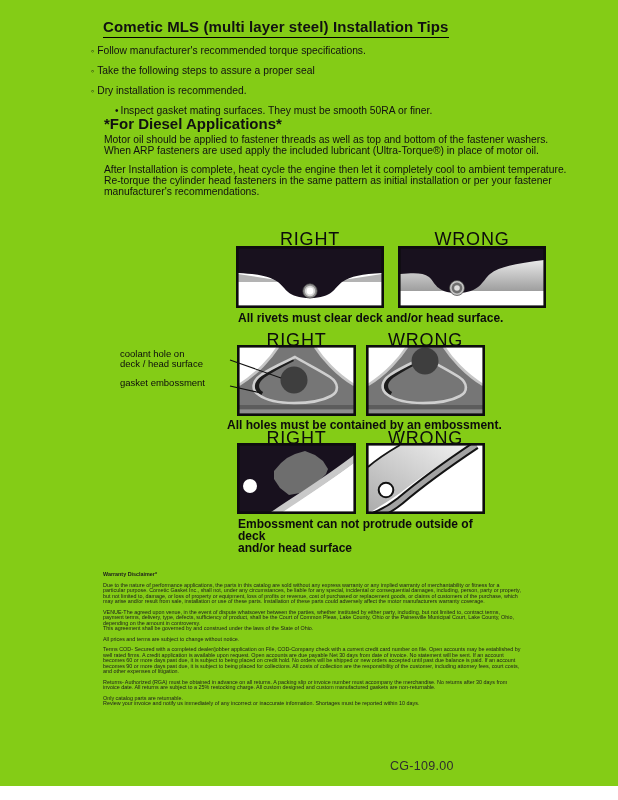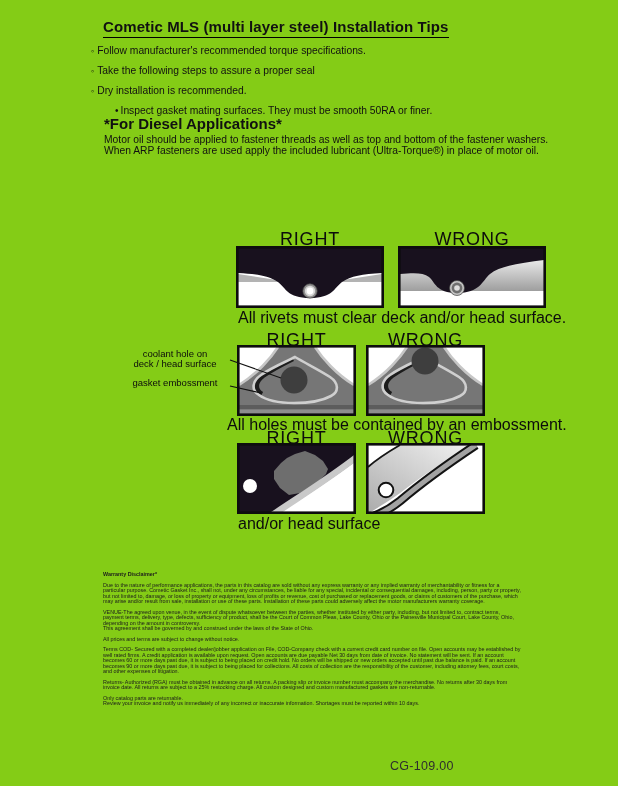--- a/index.html
+++ b/index.html
@@ -20,22 +20,22 @@
   .tips .li.sub{margin-left:24px;}
   .tips .li.sub .mk{font-size:10px;margin-right:2px;}
   
   .h2{left:104px;top:115px;font-size:15px;font-weight:bold;}
   .body{margin:0;font-size:10.3px;line-height:11px;width:470px;}
   .p1{left:104px;top:134px;}
   .p2{left:104px;top:164px;}
   .note{left:104px;top:205px;}
   
   .dlabel{font-size:18px;letter-spacing:0.8px;text-align:center;color:#0c0c0c;}
-  .caption{font-size:16px;line-height:12px;color:#0c0c0c;}
-  .sidelabel{font-size:9.5px;line-height:10px;text-align:center;color:#0c0c0c;}
+  .caption{font-size:12px;line-height:12px;color:#0c0c0c;font-weight:bold;}
+  .sidelabel{font-size:9.5px;line-height:10px;text-align:left;color:#0c0c0c;}
   figure{margin:0;padding:0;}
   svg{display:block;}
   
   .legal{left:103px;top:572px;width:418px;font-size:5.4px;line-height:5.5px;color:#1c1c1c;}
   .legal .lh{font-weight:bold;margin:0 0 5px 0;}
   .legal p{margin:0 0 5px 0;}
   .legal p.tight{margin-bottom:0;}
   .code{left:390px;top:759px;font-size:12.5px;color:#2e2e2e;letter-spacing:0.3px;}
 </style>
 </head>
@@ -47,20 +47,21 @@
 
   <div class="abs tips">
     <div class="li"><span class="mk">◦</span><span>Follow manufacturer's recommended torque specifications.</span></div>
     <div class="li"><span class="mk">◦</span><span>Take the following steps to assure a proper seal</span></div>
     <div class="li"><span class="mk">◦</span><span>Dry installation is recommended.</span></div>
     <div class="li sub"><span class="mk">•</span><span>Inspect gasket mating surfaces.  They must be smooth 50RA or finer.</span></div>
   </div>
 
   <div class="abs h2">*For Diesel Applications*</div>
   <p class="abs body p1">Motor oil should be applied to fastener threads as well as top and bottom of the fastener washers. When ARP fasteners are used apply the included lubricant (Ultra-Torque®) in place of motor oil.</p>
+  <p class="abs body p2">After Installation is complete, heat cycle the engine then let it completely cool to ambient temperature. Re-torque the cylinder head fasteners in the same pattern as initial installation or per your fastener manufacturer's recommendations.</p>
 
   <div class="abs dlabel" style="left:236px;top:229px;width:148px;">RIGHT</div>
   <div class="abs dlabel" style="left:398px;top:229px;width:148px;">WRONG</div>
 
   <figure class="abs" style="left:236px;top:246px;">
     <svg width="148" height="62" viewBox="0 0 148 62">
       <rect x="0" y="0" width="148" height="62" fill="#ffffff"></rect>
       <polygon points="2,28 54,36 94,36 146,28 146,36 2,36" fill="#b3b3b3"></polygon>
       <rect x="2" y="36" width="144" height="24" fill="#ffffff"></rect>
       <path d="M2,2 H146 V27 C126,28 115,30 106,36 C98,42 97,52 74,52 C51,52 50,42 42,36 C33,30 22,28 2,27 Z" fill="#18111e"></path>
@@ -167,20 +168,21 @@
       <path d="M2,2 H34 C22,9 10,17 2,24 Z" fill="#ffffff"></path>
       <path d="M34,2 C22,9 10,17 2,24" stroke="#161616" stroke-width="1.8" fill="none"></path>
       <path d="M110,2 C86,18 60,36 34,58 C24,66 16,70 8,73" stroke="#131313" stroke-width="9" fill="none"></path>
       <path d="M110,2 C86,18 60,36 34,58 C24,66 16,70 8,73" stroke="#a3a3a3" stroke-width="5" fill="none"></path>
       <circle cx="20" cy="47" r="7.3" fill="#ffffff" stroke="#111111" stroke-width="2"></circle>
       <rect x="1.3" y="1.3" width="116.4" height="68.4" fill="none" stroke="#0d0d0d" stroke-width="2.6"></rect>
     </svg>
   </figure>
 
   <div class="abs caption" style="left:238px;top:518px;width:260px;">
+    <div>Embossment can not protrude outside of deck</div>
     <div>and/or head surface</div>
   </div>
 
   <div class="abs legal">
     <p class="lh">Warranty Disclaimer*</p>
     <p>Due to the nature of performance applications, the parts in this catalog are sold without any express warranty or any implied warranty of merchantability or fitness for a particular purpose.  Cometic Gasket Inc., shall not, under any circumstances, be liable for any special, incidental or consequential damages, including, person, party or property, but not limited to, damage, or loss of property or equipment, loss of profits or revenue, cost of purchased or replacement goods, or claims of customers of the purchase, which may arise and/or result from sale, installation or use of these parts.  Installation of these parts could adversely affect the motor manufacturers warranty coverage.</p>
     <p class="tight">VENUE-The agreed upon venue, in the event of dispute whatsoever between the parties, whether instituted by either party, including, but not limited to, contract terms, payment terms, delivery, type, defects, sufficiency of product, shall be the Court of Common Pleas, Lake County, Ohio or the Painesville Municipal Court, Lake County, Ohio, depending on the amount in controversy.</p>
     <p>This agreement shall be governed by and construed under the laws of the State of Ohio.</p>
     <p>All prices and terms are subject to change without notice.</p>
     <p>Terms COD- Secured with a completed dealer/jobber application on File, COD-Company check with a current credit card number on file.  Open accounts may be established by well rated firms.  A credit application is available upon request.  Open accounts are due payable Net 30 days from date of invoice.  No statement will be sent.  If an account becomes 60 or more days past due, it is subject to being placed on credit hold.  No orders will be shipped or new orders accepted until past due balance is paid.  If an account becomes 90 or more days past due, it is subject to being placed for collections.  All costs of collection are the responsibility of the customer, including attorney fees, court costs, and other expenses of litigation.</p>

